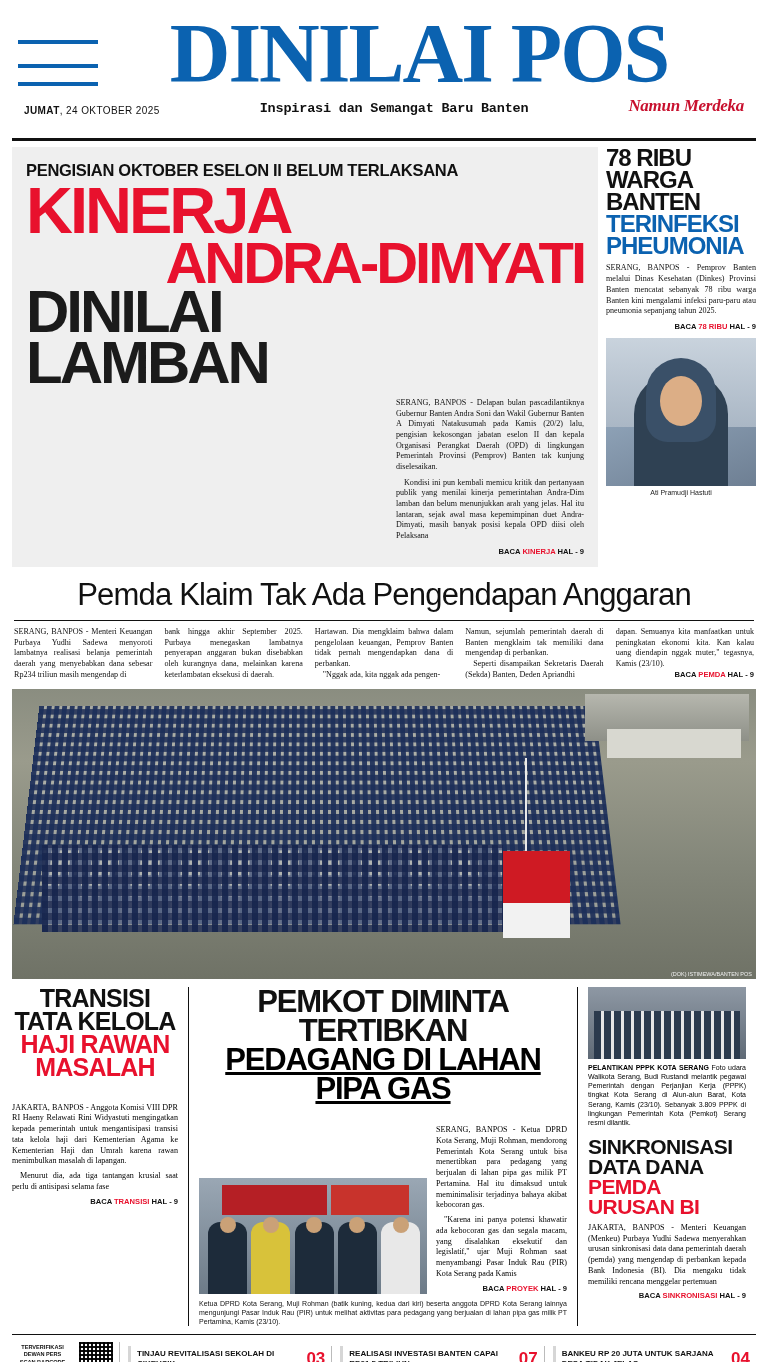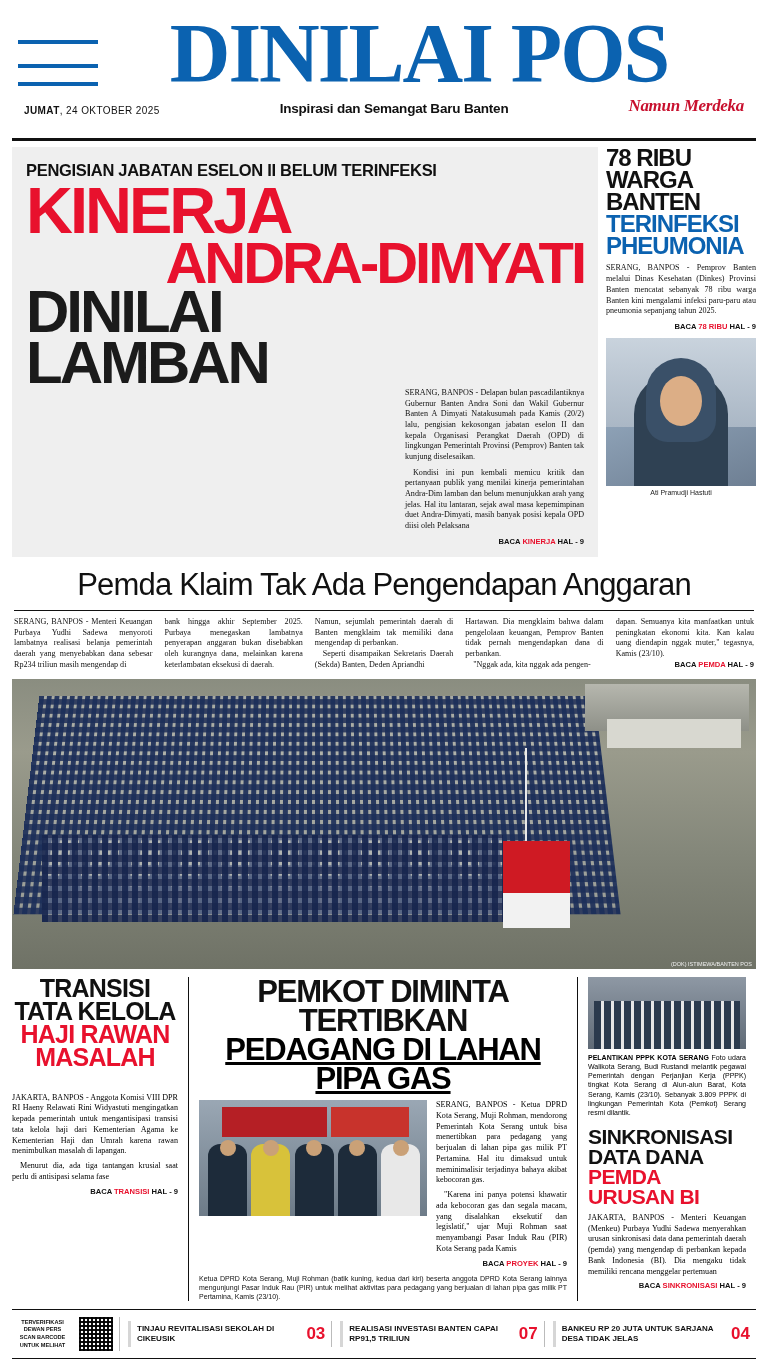--- a/index.html
+++ b/index.html
@@ -55,21 +55,21 @@
     padding: 0 6px;
   }
   .mast-date {
     font-family: "Liberation Sans", sans-serif;
     font-size: 10px;
     letter-spacing: 0.4px;
     color: #111;
   }
   .mast-date b { font-weight: bold; }
   .mast-slogan {
-    font-family: Liberation Sans, sans-serif;
+    font-family: Liberation Mono, monospace;
     font-weight: bold;
     font-size: 13.5px;
     color: #111;
     letter-spacing: -0.2px;
   }
   .mast-rakyat {
     font-family: "Liberation Serif", serif;
     font-style: italic;
     font-weight: bold;
     font-size: 17px;
@@ -108,22 +108,22 @@
     letter-spacing: -3px;
     color: #e8112d;
     text-transform: uppercase;
   }
   .headline .dark { color: #1b1b1b; }
   .headline-row2 { font-size: 58px; text-align: right; }
   .headline-row3 { font-size: 60px; }
 
   .lead-cols {
     display: flex;
-    gap: 19px;
-    margin-top: 0;
+    gap: 10px;
+    margin-top: 10px;
   }
   .lead-spacer { width: 360px; }
   .lead-text {
     flex: 1;
     font-family: "Liberation Serif", serif;
     font-size: 8.1px;
     line-height: 1.32;
     text-align: justify;
     color: #111;
   }
@@ -306,21 +306,21 @@
     font-family: "Liberation Sans", sans-serif;
     font-weight: bold;
     font-size: 31px;
     line-height: 0.94;
     letter-spacing: -1.2px;
     text-align: center;
     text-transform: uppercase;
     color: #111;
   }
   .b-mid-title .blue { color: #000000; text-decoration: underline; }
-  .b-mid-content { display: flex; gap: 9px; margin-top: 7px; }
+  .b-mid-content { display: flex; gap: 9px; margin-top: 22px; align-items: flex-end; }
   .b-mid-photo {
     width: 228px; height: 116px;
     background: linear-gradient(180deg,#9aa7b4,#6d7b88);
     position: relative; overflow: hidden;
   }
   .bmp-banner {
     position: absolute; left: 10%; top: 6%; width: 46%; height: 26%;
     background: #b51f25;
   }
   .bmp-banner2 {
@@ -465,21 +465,21 @@
       </div>
       <div class="mast-slogan">Inspirasi dan Semangat Baru Banten</div>
       <div class="mast-rakyat">Namun Merdeka</div>
     </div>
   </div>
   <div class="mast-line"></div>
 
   <div class="top-wrap">
 
     <div class="lead-block">
-      <div class="kicker">PENGISIAN JABATAN ESELON II BELUM TERINFEKSI</div>
+      <div class="kicker">PENGISIAN OKTOBER ESELON II BELUM TERLAKSANA</div>
       <div class="headline">
         <div>KINERJA</div>
         <div class="headline-row2">ANDRA-DIMYATI</div>
         <div class="dark headline-row3">DINILAI</div>
         <div class="dark headline-row3">LAMBAN</div>
       </div>
       <div class="lead-cols">
         <div class="lead-spacer"></div>
         <div class="lead-text">
           <p>SERANG, BANPOS - Delapan bulan pascadilantiknya Gubernur Banten Andra Soni dan Wakil Gubernur Banten A Dimyati Natakusumah pada Kamis (20/2) lalu, pengisian kekosongan jabatan eselon II dan kepala Organisasi Perangkat Daerah (OPD) di lingkungan Pemerintah Provinsi (Pemprov) Banten tak kunjung diselesaikan.</p>
@@ -519,26 +519,26 @@
     <div class="sec2-title">Pemda Klaim Tak Ada Pengendapan Anggaran</div>
     <div class="sec2-rule"></div>
     <div class="sec2-cols">
       <div class="col">
         <p>SERANG, BANPOS - Menteri Keuangan Purbaya Yudhi Sadewa menyoroti lambatnya realisasi belanja pemerintah daerah yang menyebabkan dana sebesar Rp234 triliun masih mengendap di</p>
       </div>
       <div class="col">
         <p>bank hingga akhir September 2025. Purbaya menegaskan lambatnya penyerapan anggaran bukan disebabkan oleh kurangnya dana, melainkan karena keterlambatan eksekusi di daerah.</p>
       </div>
       <div class="col">
+        <p>Hartawan. Dia mengklaim bahwa dalam pengelolaan keuangan, Pemprov Banten tidak pernah mengendapkan dana di perbankan.</p>
+        <p>"Nggak ada, kita nggak ada pengen-</p>
+      </div>
+      <div class="col">
         <p>Namun, sejumlah pemerintah daerah di Banten mengklaim tak memiliki dana mengendap di perbankan.</p>
         <p>Seperti disampaikan Sekretaris Daerah (Sekda) Banten, Deden Apriandhi</p>
-      </div>
-      <div class="col">
-        <p>Hartawan. Dia mengklaim bahwa dalam pengelolaan keuangan, Pemprov Banten tidak pernah mengendapkan dana di perbankan.</p>
-        <p>"Nggak ada, kita nggak ada pengen-</p>
       </div>
       <div class="col">
         <p>dapan. Semuanya kita manfaatkan untuk peningkatan ekonomi kita. Kan kalau uang diendapin nggak muter," tegasnya, Kamis (23/10).</p>
         <div class="baca">
           <span>BACA </span><span class="red">PEMDA</span><span> HAL - 9</span>
         </div>
       </div>
     </div>
   </div>
 

